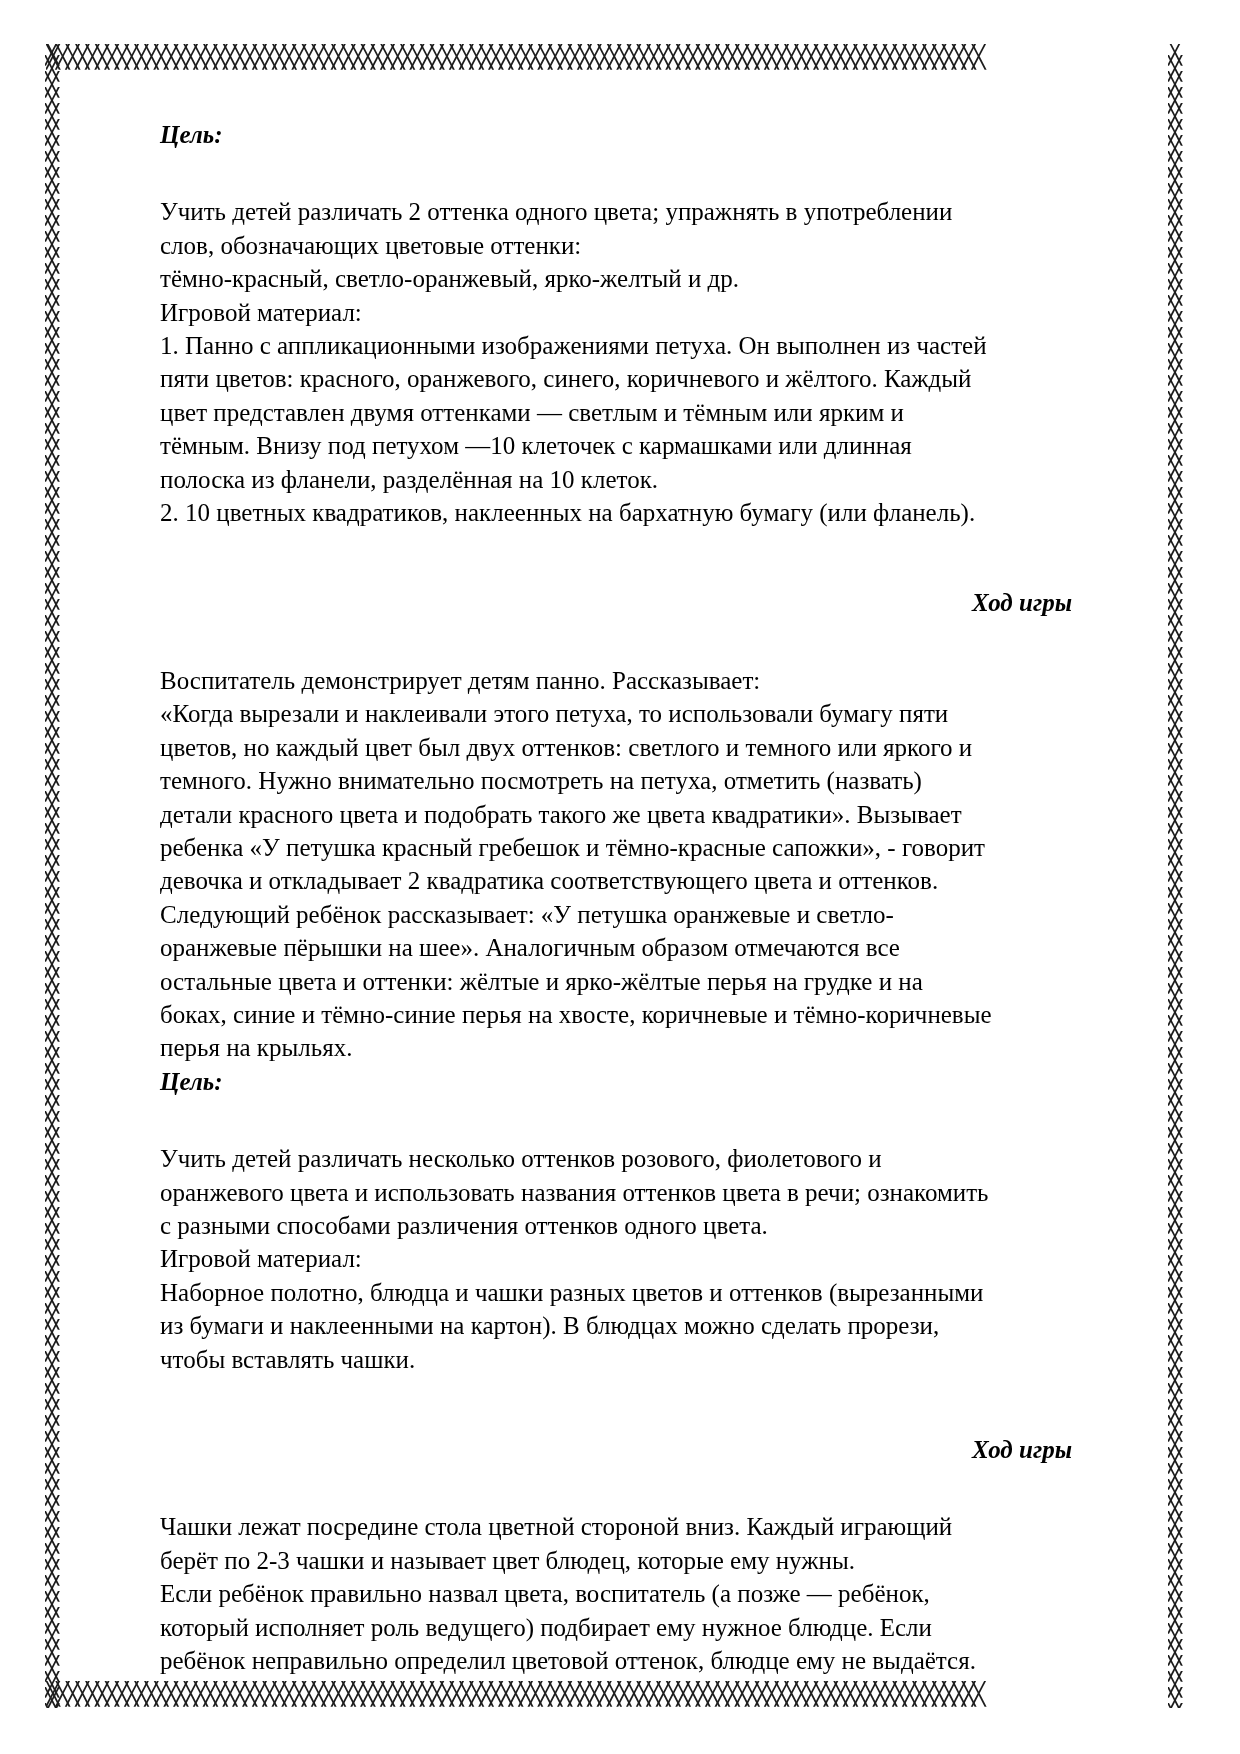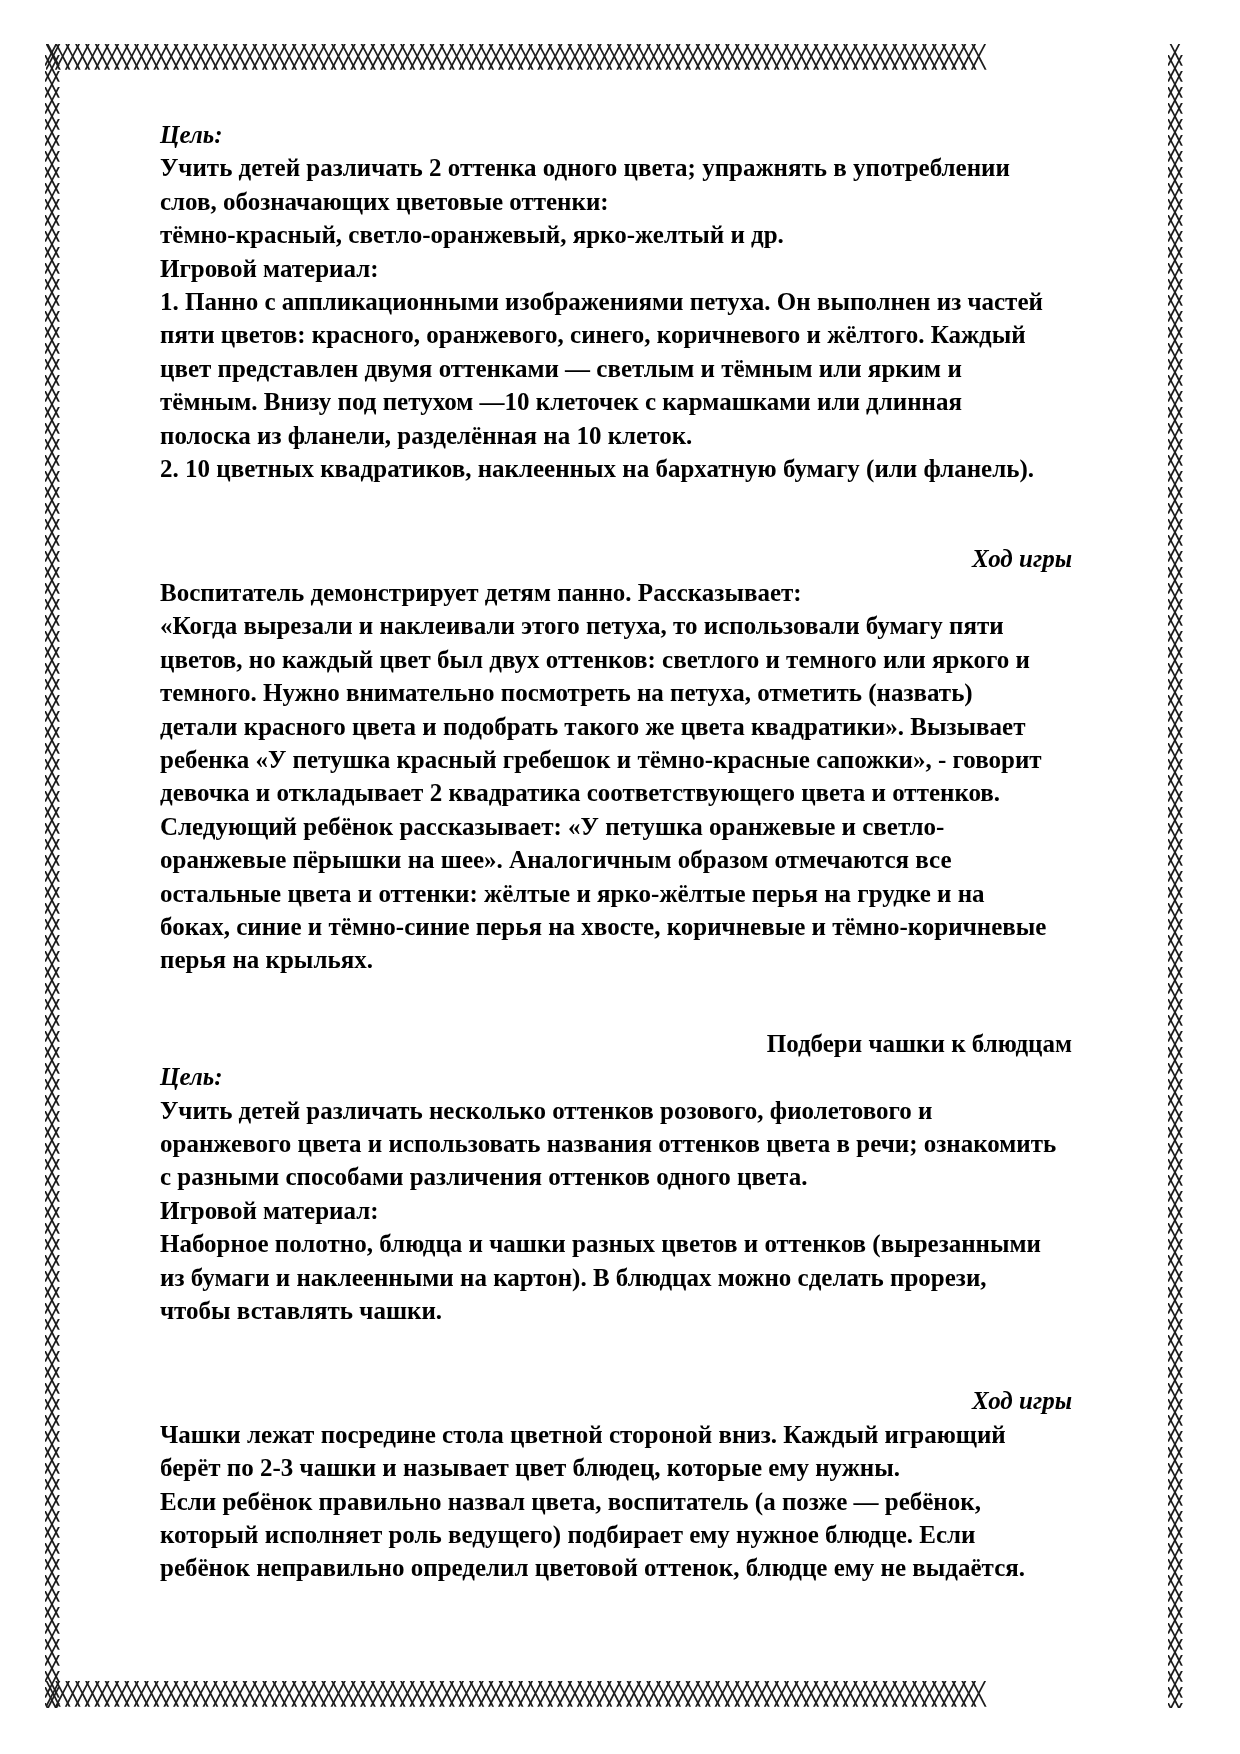--- a/index.html
+++ b/index.html
@@ -25,21 +25,21 @@
     overflow:hidden; text-align:center; z-index:1;
   }
   .title-text { display:inline-block; font-weight:bold; font-size:27px; line-height:34px; margin-top:-15px; white-space:nowrap; }
   
   .doc {
     position:absolute; left:160px; top:118px; width:912px; z-index:1;
     font-size:25px; line-height:33.4px; white-space:pre;
   }
   .b-heading-italic { font-weight:bold; font-style:italic; }
   .b-heading-center { font-weight:bold; text-align:center; }
-  .b-paragraph { font-weight:bold; }
+  .b-paragraph { font-weight:normal;margin-top:44px; }
   .spaced { margin-top:57px;text-align:right; }
   .b-heading-center.spaced { margin-top:50px; }
 </style>
 </head>
 <body>
 
 <div class="page">
   <div class="border h top">╳╳╳╳╳╳╳╳╳╳╳╳╳╳╳╳╳╳╳╳╳╳╳╳╳╳╳╳╳╳╳╳╳╳╳╳╳╳╳╳╳╳╳╳╳╳╳╳╳╳╳╳╳╳╳╳╳╳╳╳╳╳╳╳╳╳╳╳╳╳╳╳╳╳╳╳╳╳╳╳╳╳╳╳╳╳╳╳╳╳╳╳╳╳╳</div>
   <div class="border h bottom">╳╳╳╳╳╳╳╳╳╳╳╳╳╳╳╳╳╳╳╳╳╳╳╳╳╳╳╳╳╳╳╳╳╳╳╳╳╳╳╳╳╳╳╳╳╳╳╳╳╳╳╳╳╳╳╳╳╳╳╳╳╳╳╳╳╳╳╳╳╳╳╳╳╳╳╳╳╳╳╳╳╳╳╳╳╳╳╳╳╳╳╳╳╳╳</div>
   <div class="border v left">╳╳╳╳╳╳╳╳╳╳╳╳╳╳╳╳╳╳╳╳╳╳╳╳╳╳╳╳╳╳╳╳╳╳╳╳╳╳╳╳╳╳╳╳╳╳╳╳╳╳╳╳╳╳╳╳╳╳╳╳╳╳╳╳╳╳╳╳╳╳╳╳╳╳╳╳╳╳╳╳╳╳╳╳╳╳╳╳╳╳╳╳╳╳╳╳╳╳╳╳╳╳╳╳╳╳╳╳╳╳╳╳╳╳╳╳╳╳╳╳╳╳╳╳╳╳╳╳╳╳╳╳╳╳╳</div>
@@ -59,21 +59,21 @@
 «Когда вырезали и наклеивали этого петуха, то использовали бумагу пяти
 цветов, но каждый цвет был двух оттенков: светлого и темного или яркого и
 темного. Нужно внимательно посмотреть на петуха, отметить (назвать)
 детали красного цвета и подобрать такого же цвета квадратики». Вызывает
 ребенка «У петушка красный гребешок и тёмно-красные сапожки», - говорит
 девочка и откладывает 2 квадратика соответствующего цвета и оттенков.
 Следующий ребёнок рассказывает: «У петушка оранжевые и светло-
 оранжевые пёрышки на шее». Аналогичным образом отмечаются все
 остальные цвета и оттенки: жёлтые и ярко-жёлтые перья на грудке и на
 боках, синие и тёмно-синие перья на хвосте, коричневые и тёмно-коричневые
-перья на крыльях.</div><div class="b-heading-center spaced">Подбери чашки к блюдцам</div><div class="b-heading-italic">Цель:</div><div class="b-paragraph">Учить детей различать несколько оттенков розового, фиолетового и
+перья на крыльях.</div><div class="b-heading-italic">Цель:</div><div class="b-paragraph">Учить детей различать несколько оттенков розового, фиолетового и
 оранжевого цвета и использовать названия оттенков цвета в речи; ознакомить
 с разными способами различения оттенков одного цвета.
 Игровой материал:
 Наборное полотно, блюдца и чашки разных цветов и оттенков (вырезанными
 из бумаги и наклеенными на картон). В блюдцах можно сделать прорези,
 чтобы вставлять чашки.</div><div class="b-heading-italic spaced">Ход игры</div><div class="b-paragraph">Чашки лежат посредине стола цветной стороной вниз. Каждый играющий
 берёт по 2-3 чашки и называет цвет блюдец, которые ему нужны.
 Если ребёнок правильно назвал цвета, воспитатель (а позже — ребёнок,
 который исполняет роль ведущего) подбирает ему нужное блюдце. Если
 ребёнок неправильно определил цветовой оттенок, блюдце ему не выдаётся.</div></div>

